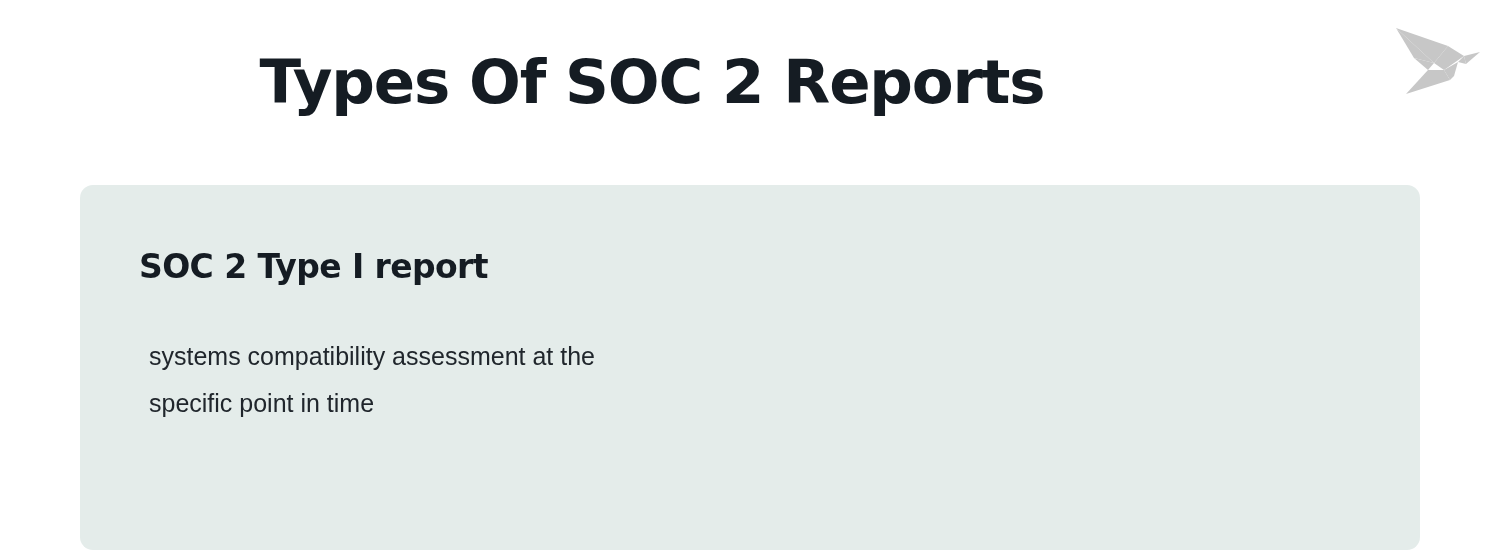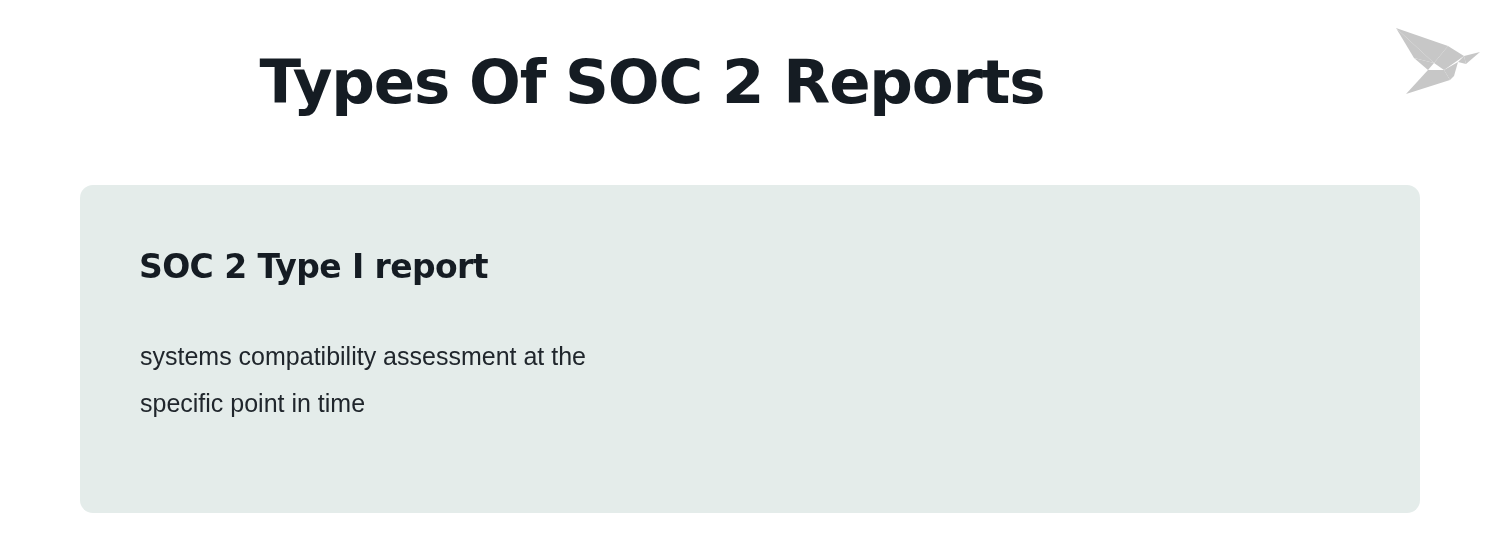--- a/index.html
+++ b/index.html
@@ -39,21 +39,21 @@
     font-family: "DejaVu Sans", "Liberation Sans", sans-serif;
     -webkit-font-smoothing: antialiased;
   }
 
   
   .cards {
     position: absolute;
     top: 185px;
     left: 80px;
     width: 1340px;
-    height: 328px;
+    height: 365px;
     display: flex;
     gap: 40px;
   }
   .card {
     flex: 1 1 0;
     background: #e4ecea;
     border-radius: 13px;
     box-sizing: border-box;
     padding: 62px 56px 0 59px;
   }
@@ -65,21 +65,21 @@
     color: #151c23;
     margin: 0 0 46px 0;
     font-family: "DejaVu Sans", "Liberation Sans", sans-serif;
     -webkit-font-smoothing: antialiased;
   }
   .card-body {
     font-size: 25px;
     line-height: 47px;
     font-weight: 400;
     color: #20262c;
-    margin: 1px;
+    margin: 10px;
     max-width: 520px;
     font-family: "Liberation Sans", "DejaVu Sans", sans-serif;
   }
 </style>
 </head>
 <body>
 
 <div class="logo">
   <svg viewBox="0 0 92 78" width="92" height="78" aria-hidden="true">
     <g fill="#c7c7c7">

